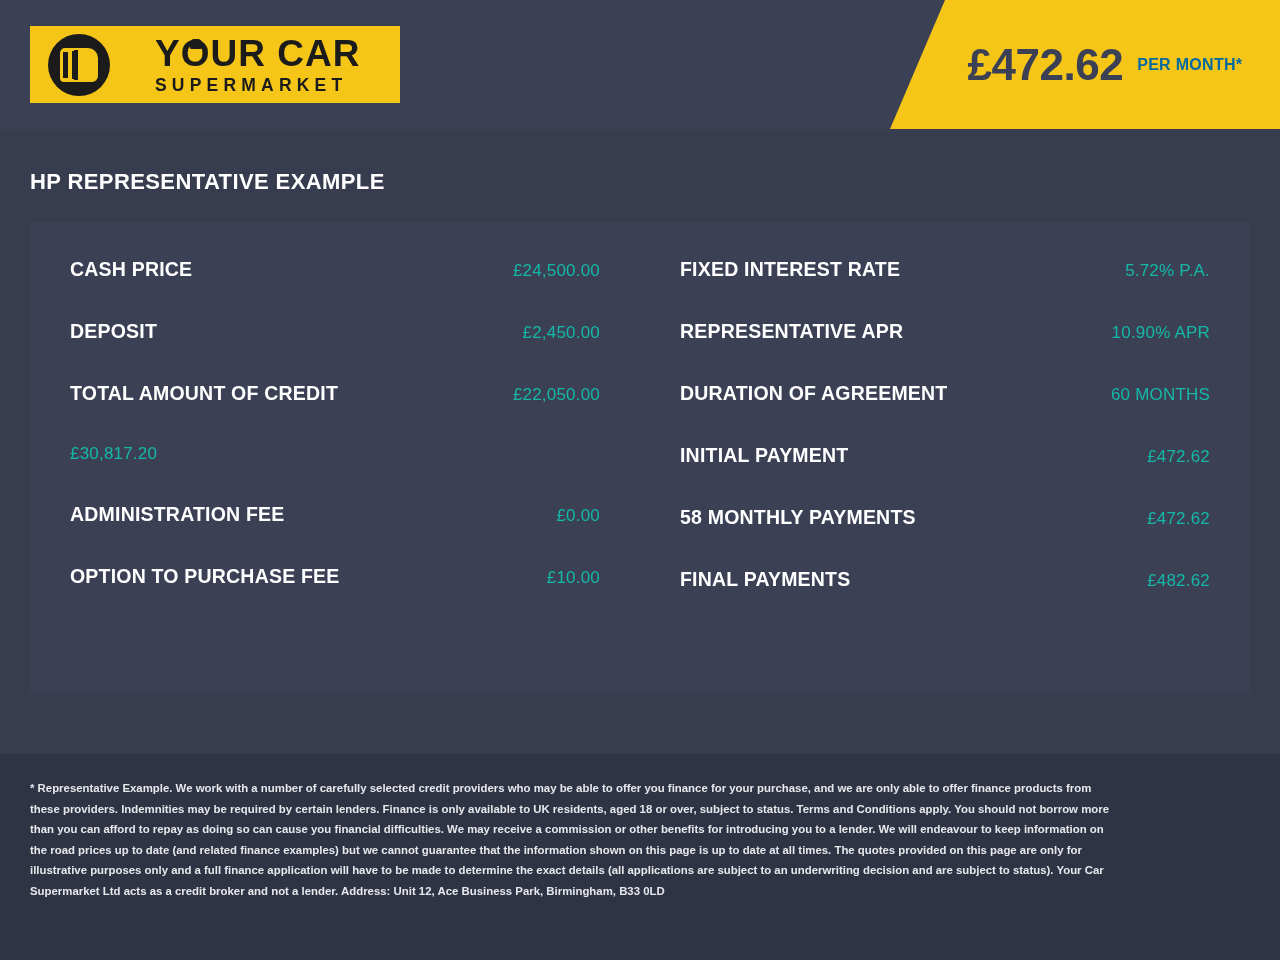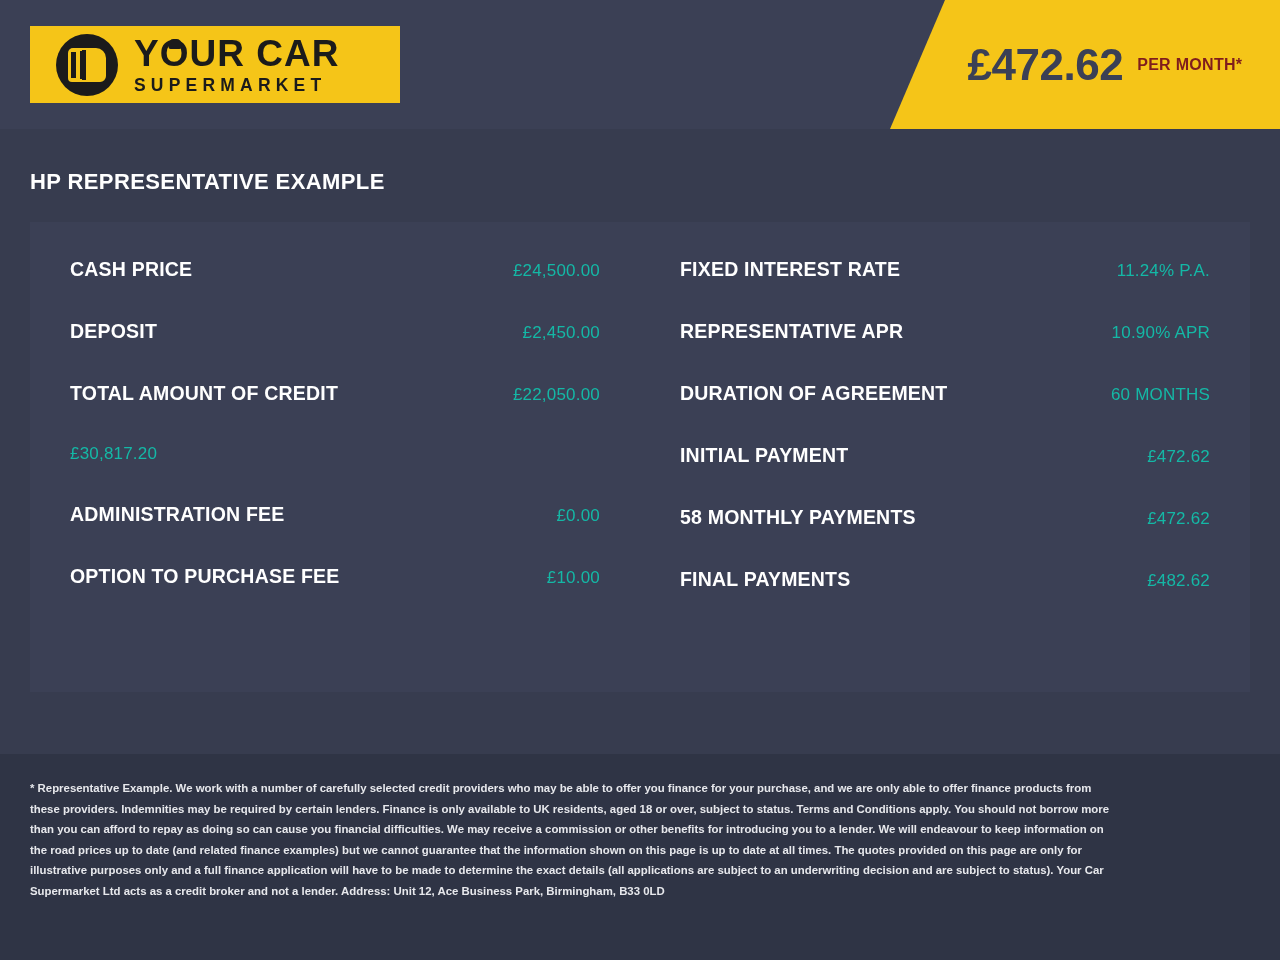--- a/index.html
+++ b/index.html
@@ -27,21 +27,22 @@
   }
   .logo-box {
     position: absolute;
     left: 30px;
     top: 26px;
     width: 370px;
     height: 77px;
     background: #f5c518;
     display: flex;
     align-items: center;
-    padding-left: 26px;
+    padding-left: 18px;
+    gap: 29px;
   }
   .logo-emblem {
     width: 62px;
     height: 62px;
     border-radius: 50%;
     background: #1b1b1b;
     position: relative;
     flex: 0 0 auto;
     overflow: hidden;
   }
@@ -131,21 +132,21 @@
   }
   .price-amount {
     font-size: 44px;
     font-weight: bold;
     color: #3b4055;
     letter-spacing: -0.5px;
   }
   .price-suffix {
     font-size: 16px;
     font-weight: bold;
-    color: #7f1d1d;
+    color: #0369a1;
     margin-left: 14px;
     letter-spacing: 0.3px;
   }
 
   
   .section-title {
     margin: 40px 0 0 30px;
     font-size: 22px;
     font-weight: bold;
     color: #ffffff;
@@ -250,21 +251,21 @@
       </div>
       <div class="row">
         <span class="row-label">OPTION TO PURCHASE FEE</span>
         <span class="row-value">£10.00</span>
       </div>
     </div>
 
     <div class="panel">
       <div class="row">
         <span class="row-label">FIXED INTEREST RATE</span>
-        <span class="row-value">11.24% P.A.</span>
+        <span class="row-value">5.72% P.A.</span>
       </div>
       <div class="row">
         <span class="row-label">REPRESENTATIVE APR</span>
         <span class="row-value">10.90% APR</span>
       </div>
       <div class="row">
         <span class="row-label">DURATION OF AGREEMENT</span>
         <span class="row-value">60 MONTHS</span>
       </div>
       <div class="row">

